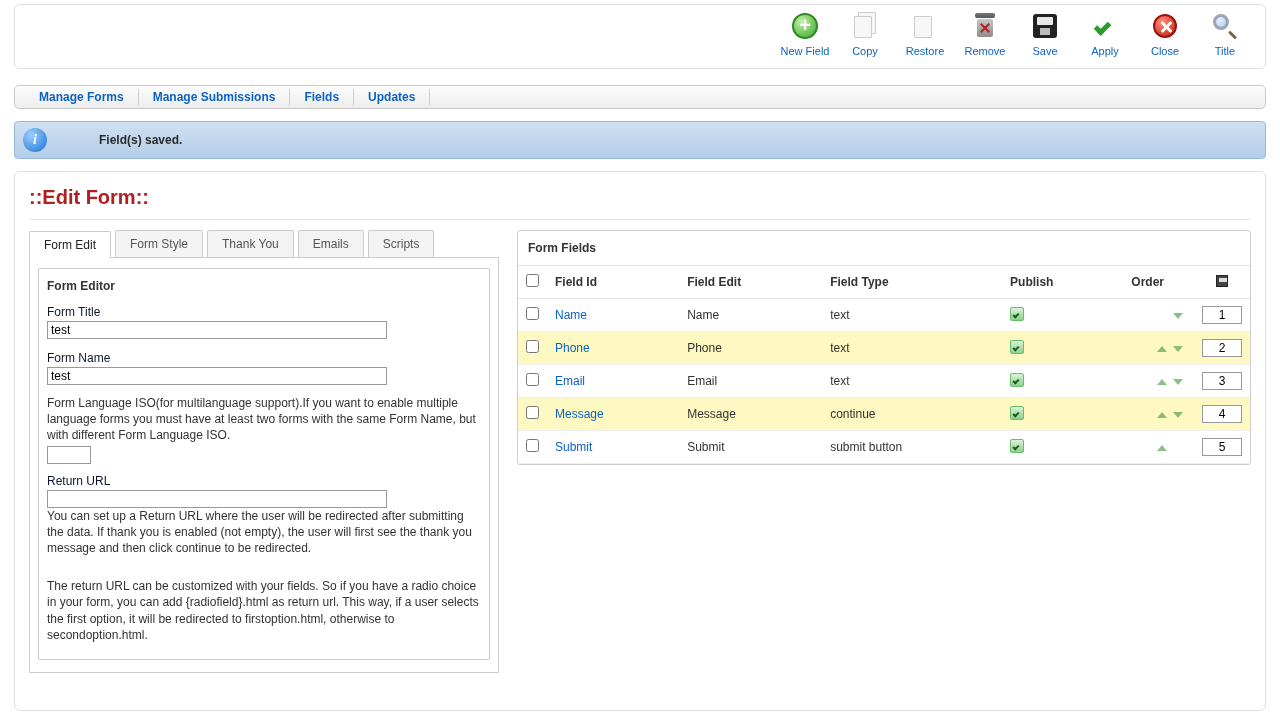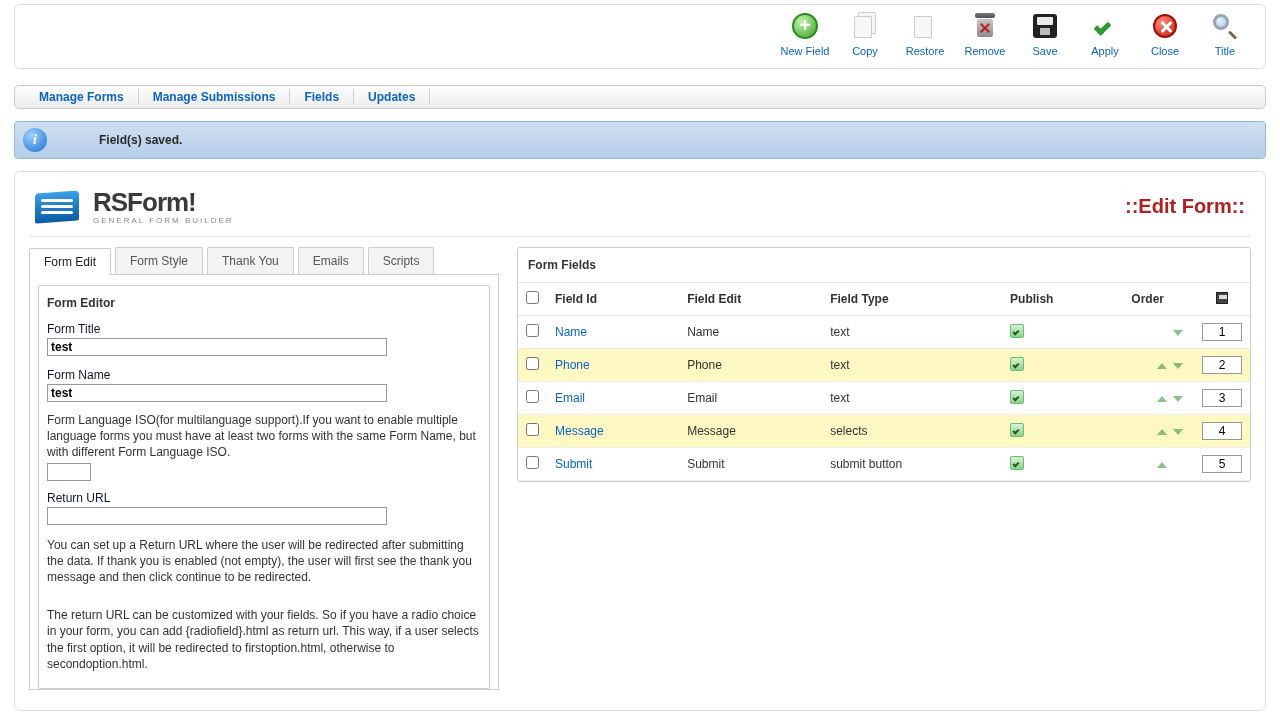--- a/index.html
+++ b/index.html
@@ -37,23 +37,23 @@
 .left { width:470px;}
 .right { flex:1;}
 
 .tabs { display:flex; border-bottom:1px solid #ccc;}
 .tabs .tab { border:1px solid #ccc; border-bottom:none; padding:6px 14px; font-size:12px; color:#555; background:#f3f3f3; margin-right:4px; border-radius:2px 2px 0 0; cursor:pointer;}
 .tabs .tab.active { background:#fff; position:relative; top:1px; color:#222;}
 .tabbody { border:1px solid #ccc; border-top:none; padding:10px 8px 10px 8px; height:415px; overflow:hidden;}
 .fieldset { border:1px solid #ccc; border-radius:2px; padding:10px 8px 16px 8px;}
 .fieldset > .legend { font-weight:bold; font-size:12px; color:#333; margin-bottom:12px;}
 .field-label { font-size:12px; color:#0f172a; margin-top:6px;}
-.field-input { width:340px; height:18px; border:1px solid #999; font-size:12px; padding:1px 3px; margin-top:2px;font-weight:bold;}
+.field-input { width:340px; height:18px; border:1px solid #999; font-size:12px; padding:1px 3px; margin-top:2px;}
 .field-input.small { width:44px;}
-.help { font-size:12px; color:#333; line-height:1.35; margin-top:12px;}
+.help { font-size:12px; color:#333; line-height:1.35; margin-top:0;}
 
 .ff-panel { border:1px solid #ccc; border-radius:3px; }
 .ff-title { font-weight:bold; font-size:12px; padding:10px 10px 10px 10px;}
 .ff-table { width:100%; border-collapse:collapse;}
 .ff-table th { text-align:left; font-weight:bold; font-size:12px; color:#333; padding:8px 8px; border-top:1px solid #e6e6e6; border-bottom:1px solid #e6e6e6; background:#fff;}
 .ff-table td { font-size:12px; padding:7px 8px; border-bottom:1px solid #eee;}
 .ff-table tr.odd td { background:#fef9c3;}
 .ff-table .cb { width:28px; text-align:center;}
 .ff-table input[type=checkbox]{ width:13px; height:13px;}
 .ff-table .link { color:#0b63c4; cursor:pointer;}
@@ -177,34 +177,20 @@
 
 <div class="notice">
   <div class="ic">
         <span>i</span>
       </div>
   <div class="msg">Field(s) saved.</div>
 </div>
 
 <div class="panel">
   <div class="head-row">
-    <div class="logo">
-      <div class="mark">
-            <div class="shape"></div>
-            <div class="lines">
-              <div></div>
-              <div></div>
-              <div></div>
-            </div>
-          </div>
-      <div class="txt">
-        <div class="main">RSForm!</div>
-        <div class="sub">GENERAL FORM BUILDER</div>
-      </div>
-    </div>
     <div class="page-title">::Edit Form::</div>
   </div>
 
   <div class="cols">
 
     <div class="left">
       <div class="tabs">
         <div class="tab active">Form Edit</div>
         <div class="tab">Form Style</div>
         <div class="tab">Thank You</div>
@@ -272,21 +258,21 @@
                   <td>Email</td>
                   <td>text</td>
                   <td><span class="pub-ic"></span></td>
                   <td class="arrows"><span class="arrow up"></span><span class="arrow down"></span></td>
                   <td class="ord"><input value="3" style=""></td>
                 </tr>
                 <tr class="odd">
                   <td class="cb"><input type="checkbox" style=""></td>
                   <td><span class="link">Message</span></td>
                   <td>Message</td>
-                  <td>selects</td>
+                  <td>continue</td>
                   <td><span class="pub-ic"></span></td>
                   <td class="arrows"><span class="arrow up"></span><span class="arrow down"></span></td>
                   <td class="ord"><input value="4" style=""></td>
                 </tr>
                 <tr>
                   <td class="cb"><input type="checkbox" style=""></td>
                   <td><span class="link">Submit</span></td>
                   <td>Submit</td>
                   <td>submit button</td>
                   <td><span class="pub-ic"></span></td>

